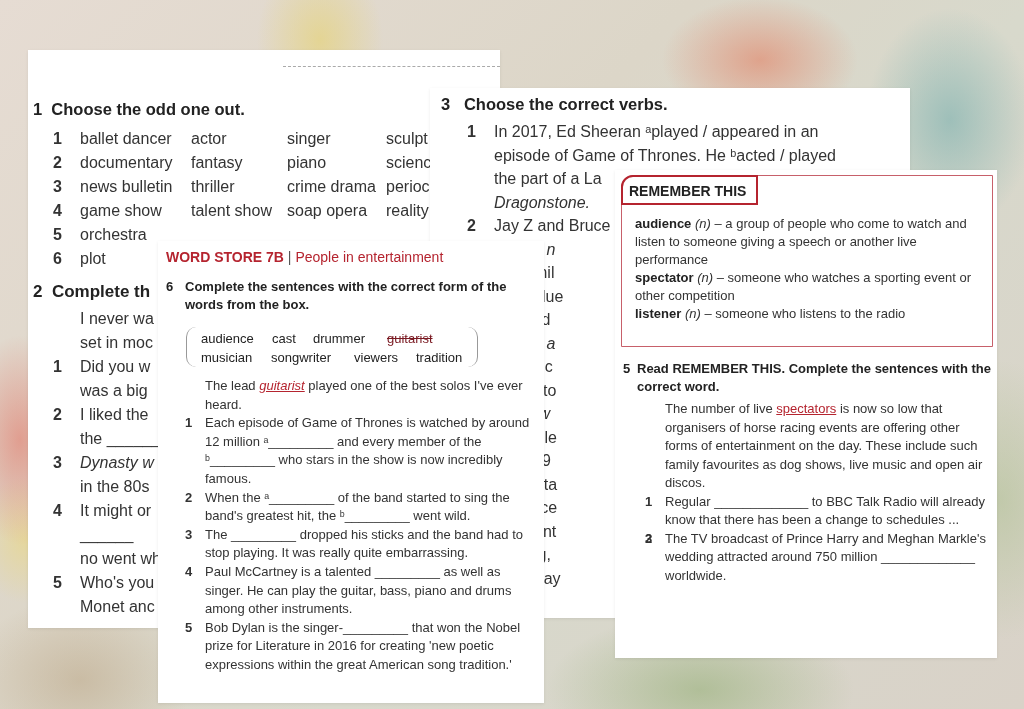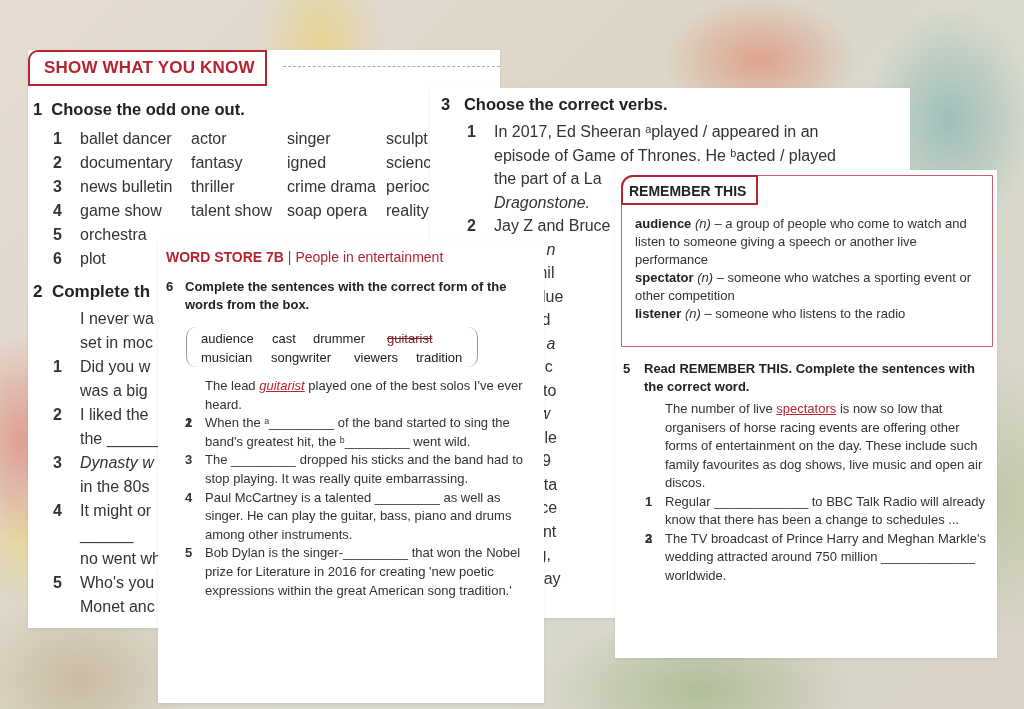--- a/index.html
+++ b/index.html
@@ -58,48 +58,47 @@
   #pw .sent .s .n { position:absolute; left:0; font-weight:bold; }
 
   
   #pr { left:615px; top:170px; width:382px; height:488px; }
   #pr .tabbox { position:absolute; left:6px; top:5px; width:370px; height:170px; border:1px solid #c7606a; border-radius:12px 0 0 0; }
   #pr .tab { position:absolute; left:6px; top:5px; padding:6px 10px 4px 6px; font-size:14px; font-weight:bold; color:#222; background:#fff; border:2px solid #b5242f; border-radius:12px 0 0 0; }
   #pr .defs { position:absolute; left:20px; top:45px; font-size:13px; color:#333; line-height:18px; width:355px; }
   #pr .defs b { color:#222; }
   #pr .ex5 { position:absolute; left:8px; top:190px; font-size:13px; font-weight:bold; color:#222; line-height:18px; width:370px; }
   #pr .ex5 .n { position:absolute; left:0; }
-  #pr .ex5 .t { margin-left:21px; display:block; }
+  #pr .ex5 .t { margin-left:14px; display:block; }
   #pr .body5 { position:absolute; left:30px; top:230px; font-size:13px; color:#333; line-height:18.5px; width:350px; }
   #pr .body5 .s { position:relative; padding-left:20px; }
   #pr .body5 .s .n { position:absolute; left:0; font-weight:bold; }
 </style>
 </head>
 <body>
 
 <div class="panel" id="p1">
-  <div class="tab">SHOW WHAT YOU KNOW</div>
   <div class="tabline"></div>
   <div class="h1">
     <span>1</span>&nbsp;
     <span>Choose the odd one out.</span>
   </div>
   <div class="grid">
     <div class="row">
       <span style="left:0;font-weight:bold">1</span>
       <span style="left:27px">ballet dancer</span>
       <span style="left:138px">actor</span>
       <span style="left:234px">singer</span>
       <span style="left:333px">sculpt</span>
     </div>
     <div class="row">
       <span style="left:0;font-weight:bold">2</span>
       <span style="left:27px">documentary</span>
       <span style="left:138px">fantasy</span>
-      <span style="left:234px">igned</span>
+      <span style="left:234px">piano</span>
       <span style="left:333px">scienc</span>
     </div>
     <div class="row">
       <span style="left:0;font-weight:bold">3</span>
       <span style="left:27px">news bulletin</span>
       <span style="left:138px">thriller</span>
       <span style="left:234px">crime drama</span>
       <span style="left:333px">perioc</span>
     </div>
     <div class="row">
@@ -284,21 +283,21 @@
     <span class="w" style="left:85px;top:4px">cast</span>
     <span class="w" style="left:126px;top:4px">drummer</span>
     <span class="w" style="left:200px;top:4px;color:#7a1a22;text-decoration:line-through;text-decoration-color:#7a1a22">guitarist</span>
     <span class="w" style="left:14px;top:23px">musician</span>
     <span class="w" style="left:84px;top:23px">songwriter</span>
     <span class="w" style="left:167px;top:23px">viewers</span>
     <span class="w" style="left:229px;top:23px">tradition</span>
   </div>
   <div class="sent">
     <div class="s"><span>The lead </span><span class="ans">guitarist</span><span> played one of the best solos I've ever heard.</span></div>
-    <div class="s"><span class="n">1</span></div>
+    <div class="s"><span class="n">1</span><span>Each episode of Game of Thrones is watched by around 12 million ᵃ_________ and every member of the ᵇ_________ who stars in the show is now incredibly famous.</span></div>
     <div class="s"><span class="n">2</span><span>When the ᵃ_________ of the band started to sing the band's greatest hit, the ᵇ_________ went wild.</span></div>
     <div class="s"><span class="n">3</span><span>The _________ dropped his sticks and the band had to stop playing. It was really quite embarrassing.</span></div>
     <div class="s"><span class="n">4</span><span>Paul McCartney is a talented _________ as well as singer. He can play the guitar, bass, piano and drums among other instruments.</span></div>
     <div class="s"><span class="n">5</span><span>Bob Dylan is the singer-_________ that won the Nobel prize for Literature in 2016 for creating 'new poetic expressions within the great American song tradition.'</span></div>
   </div>
 </div>
 
 <div class="panel" id="pr">
   <div class="tabbox"></div>
   <div class="tab">REMEMBER THIS</div>

